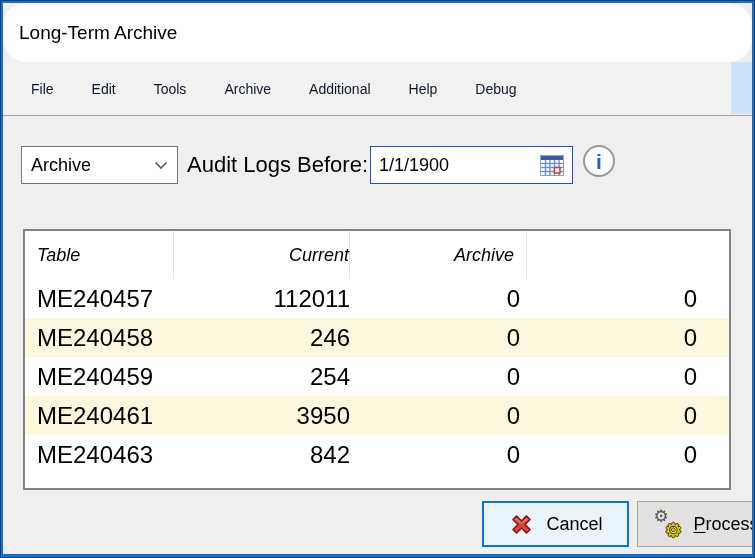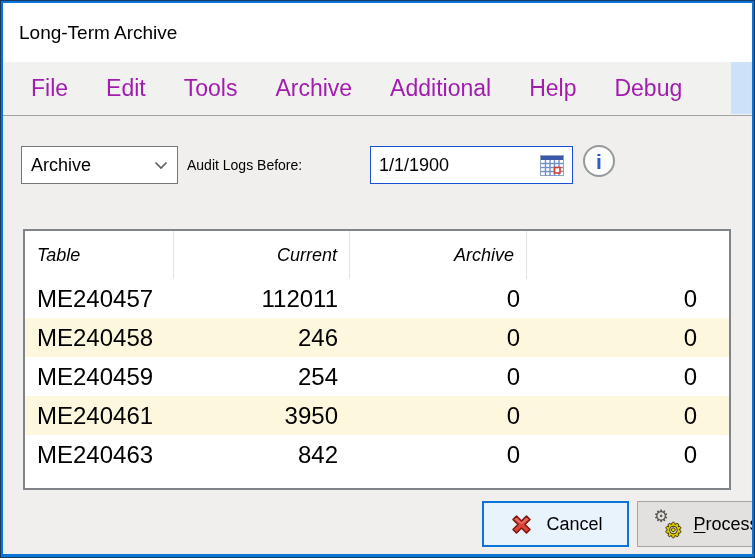--- a/index.html
+++ b/index.html
@@ -16,50 +16,51 @@
     background:#f0efee;
     overflow:hidden;
   }
 
   
   .titlebar{
     position:absolute;left:0;top:0;width:100%;height:59px;
     background:#ffffff;
     display:flex;align-items:center;
     padding-left:16px;
+    border-radius:23px;
   }
   .title-text{font-size:19px;color:#000;}
 
   
   .menubar{
     position:absolute;left:0;top:59px;width:100%;height:54px;
     background:#f1f1f0;
     border-bottom:1px solid #a3a3a3;
     display:flex;align-items:center;
     padding-left:9px;
   }
   .menu-item{
-    padding:6px 19px;font-size:23px;color:#a21caf;cursor:default;
+    padding:6px 19px;font-size:14px;color:#0f172a;cursor:default;
   }
   .menu-highlight{
     position:absolute;right:0;top:0;bottom:1px;width:21px;
     background:#cde2f8;
   }
 
   
   .dropdown{
     position:absolute;left:18px;top:143px;width:157px;height:38px;
     background:#fff;border:1px solid #767676;
     display:flex;align-items:center;
     padding:0 9px 0 9px;font-size:18px;color:#000;
   }
   .dropdown .dd-text{flex:1;}
   .field-label{
     position:absolute;left:184px;top:143px;height:38px;line-height:38px;
-    font-size:14px;color:#000;
+    font-size:22px;color:#000;
   }
   .datefield{
     position:absolute;left:367px;top:143px;width:203px;height:38px;
     background:#fff;border:1px solid #1d4ed8;
     display:flex;align-items:center;padding:0 8px;
   }
   .datefield input{
     flex:1;border:none;outline:none;font-size:18px;color:#000;
     width:100%;padding:0;background:transparent;
   }
@@ -85,21 +86,21 @@
     display:flex;align-items:center;
     border-right:1px solid #e2e2e2;
     font-style:italic;
   }
   .th:last-child{border-right:none;}
   .trow{display:flex;height:39px;align-items:center;}
   .trow:nth-child(odd){background:#fff;}
   .trow:nth-child(even){background:#fcf7dd;}
   .td{font-size:24px;color:#000;}
   .c0{width:149px;padding-left:12px;}
-  .c1{width:176px;justify-content:flex-end;text-align:right;padding-right:12px;}
+  .c1{width:176px;justify-content:flex-end;text-align:right;}
   .c2{width:182px;justify-content:flex-end;text-align:right;padding-right:12px;}
   .c3{width:177px;justify-content:flex-end;text-align:right;padding-right:12px;}
   .cf{flex:1;}
 
   
   button{cursor:pointer;}
   .btn{
     position:absolute;top:498px;height:46px;
     display:flex;align-items:center;justify-content:center;
     font-size:18px;color:#000;gap:11px;margin-left:35px;

